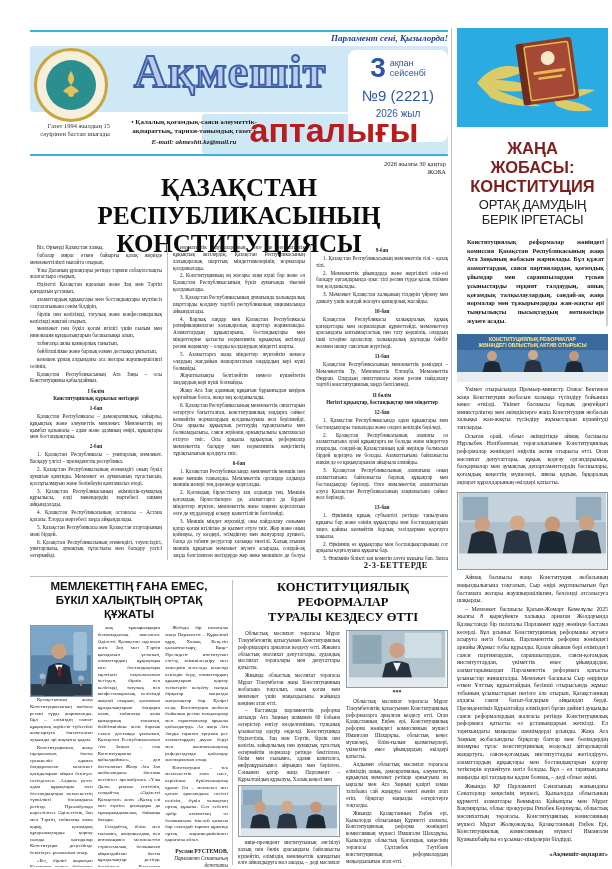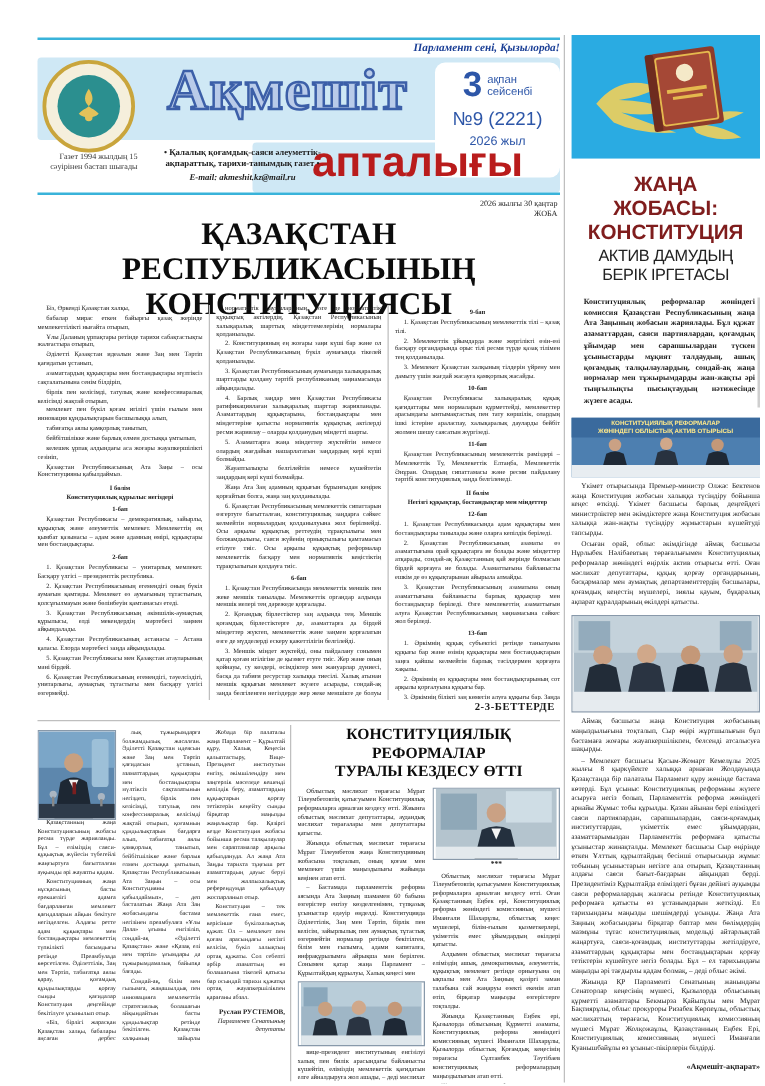--- a/index.html
+++ b/index.html
@@ -34,21 +34,21 @@
   .constitution{position:absolute;left:30px;top:160px;width:418px;height:418px;}
   .dateline{position:absolute;right:2px;top:0;text-align:right;font-size:6.5px;line-height:1.3;color:#222;}
   .const-headline{position:absolute;left:0;top:14px;width:418px;text-align:center;
         font-size:25px;font-weight:bold;line-height:1.12;color:#0c0c0c;}
   .const-cols{position:absolute;left:0;top:84px;width:418px;height:316px;display:flex;}
   .ccol{width:133px;height:316px;overflow:hidden;font-size:5.2px;line-height:1.32;text-align:justify;}
   .ccol + .ccol{border-left:1px solid #bfbfbf;margin-left:5px;padding-left:5px;}
   .col-p{text-indent:7px;margin:0 0 1px 0;}
   .bap-h{text-align:center;font-weight:bold;margin:3px 0 1px 0;}
   .sec-h{text-align:center;font-weight:bold;margin:4px 0 2px 0;white-space:pre-line;}
-  .continues{position:absolute;right:4px;bottom:8px;font-size:8.5px;font-weight:bold;letter-spacing:.5px;background:#fff;padding-left:4px;}
+  .continues{position:absolute;right:20px;bottom:8px;font-size:8.5px;font-weight:bold;letter-spacing:.5px;background:#fff;padding-left:4px;}
   
   .rule-h{position:absolute;left:30px;top:576px;width:418px;height:1px;background:#bfbfbf;}
   .rule-v1{position:absolute;left:232px;top:580px;width:1px;height:285px;background:#bfbfbf;}
   .rule-v2{position:absolute;left:451px;top:28px;width:1px;height:838px;background:#bfbfbf;}
   .art-left{position:absolute;left:30px;top:580px;width:198px;height:287px;overflow:hidden;}
   .al-head{font-family:"Liberation Sans",sans-serif;font-size:11.5px;font-weight:bold;text-align:center;line-height:1.2;color:#111;}
   .al-cols{display:flex;gap:5px;margin-top:4px;height:250px;overflow:hidden;}
   .al-col{width:63px;font-size:5px;line-height:1.32;text-align:justify;overflow:hidden;}
   .photo-frame{width:100%;border:1px solid #8899aa;box-sizing:border-box;display:block;}
   .author{margin-top:4px;text-align:right;font-weight:bold;font-size:5.6px;}
@@ -181,20 +181,24 @@
         </div>
     </div>
     <div class="continues">2-3-БЕТТЕРДЕ</div>
   </div>
 
   <div class="rule-h"></div>
   <div class="rule-v1"></div>
   <div class="rule-v2"></div>
 
   <div class="art-left">
+    <div class="al-head">
+      <div>МЕМЛЕКЕТТІҢ ҒАНА ЕМЕС,</div>
+      <div>БҮКІЛ ХАЛЫҚТЫҢ ОРТАҚ ҚҰЖАТЫ</div>
+    </div>
     <div class="al-cols">
       <div class="al-col">
         <svg class="photo-frame" width="63" height="72" viewBox="0 0 63 72">
           <rect width="63" height="72" fill="#5d87ad"></rect>
           <rect width="63" height="30" fill="#7ba6c8"></rect>
           <rect x="44" y="6" width="14" height="40" rx="3" fill="#9dc0d8"></rect>
           <circle cx="29" cy="26" r="8" fill="#c8a080"></circle>
           <path d="M13 72 L18 42 Q29 34 40 42 L45 72 Z" fill="#1d2733"></path>
           <path d="M25 40 L29 48 L33 40 Z" fill="#f2f2f2"></path>
           <rect x="28" y="42" width="3" height="10" fill="#7a1f1f"></rect>
@@ -290,21 +294,21 @@
         <rect x="80" y="48" width="24" height="2.5" fill="#e5b94e"></rect>
         <rect x="62" y="12" width="7" height="62" rx="2" fill="#6e2c1f"></rect>
       </g>
     </svg>
     <div class="sb-head1">
       <div>ЖАҢА</div>
       <div>ЖОБАСЫ:</div>
       <div>КОНСТИТУЦИЯ</div>
     </div>
     <div class="sb-head2">
-      <div>АКТИВ ДАМУДЫҢ</div>
+      <div>ОРТАҚ ДАМУДЫҢ</div>
       <div>БЕРІК ІРГЕТАСЫ</div>
     </div>
     <div class="sb-lead">Конституциялық реформалар жөніндегі комиссия Қазақстан Республикасының жаңа Ата Заңының жобасын жариялады. Бұл құжат азаматтардан, саяси партиялардан, қоғамдық ұйымдар мен сарапшылардан түскен ұсыныстарды мұқият талдаудың, ашық қоғамдық талқылаулардың, сондай-ақ жаңа нормалар мен тұжырымдарды жан-жақты әрі тыңғылықты пысықтаудың нәтижесінде жүзеге асады.</div>
 
     <div class="sb-photo">
       <svg width="151" height="48" viewBox="0 0 151 48" style="display:block;">
         <rect width="151" height="48" fill="#4d7fb0"></rect>
         <rect y="0" width="151" height="16" fill="#3a6a9d"></rect>
         <circle cx="35" cy="22" r="5" fill="#caa184"></circle>
           <path d="M25 40 L28 29 Q35 25 42 29 L45 40 Z" fill="#1e2835"></path>

